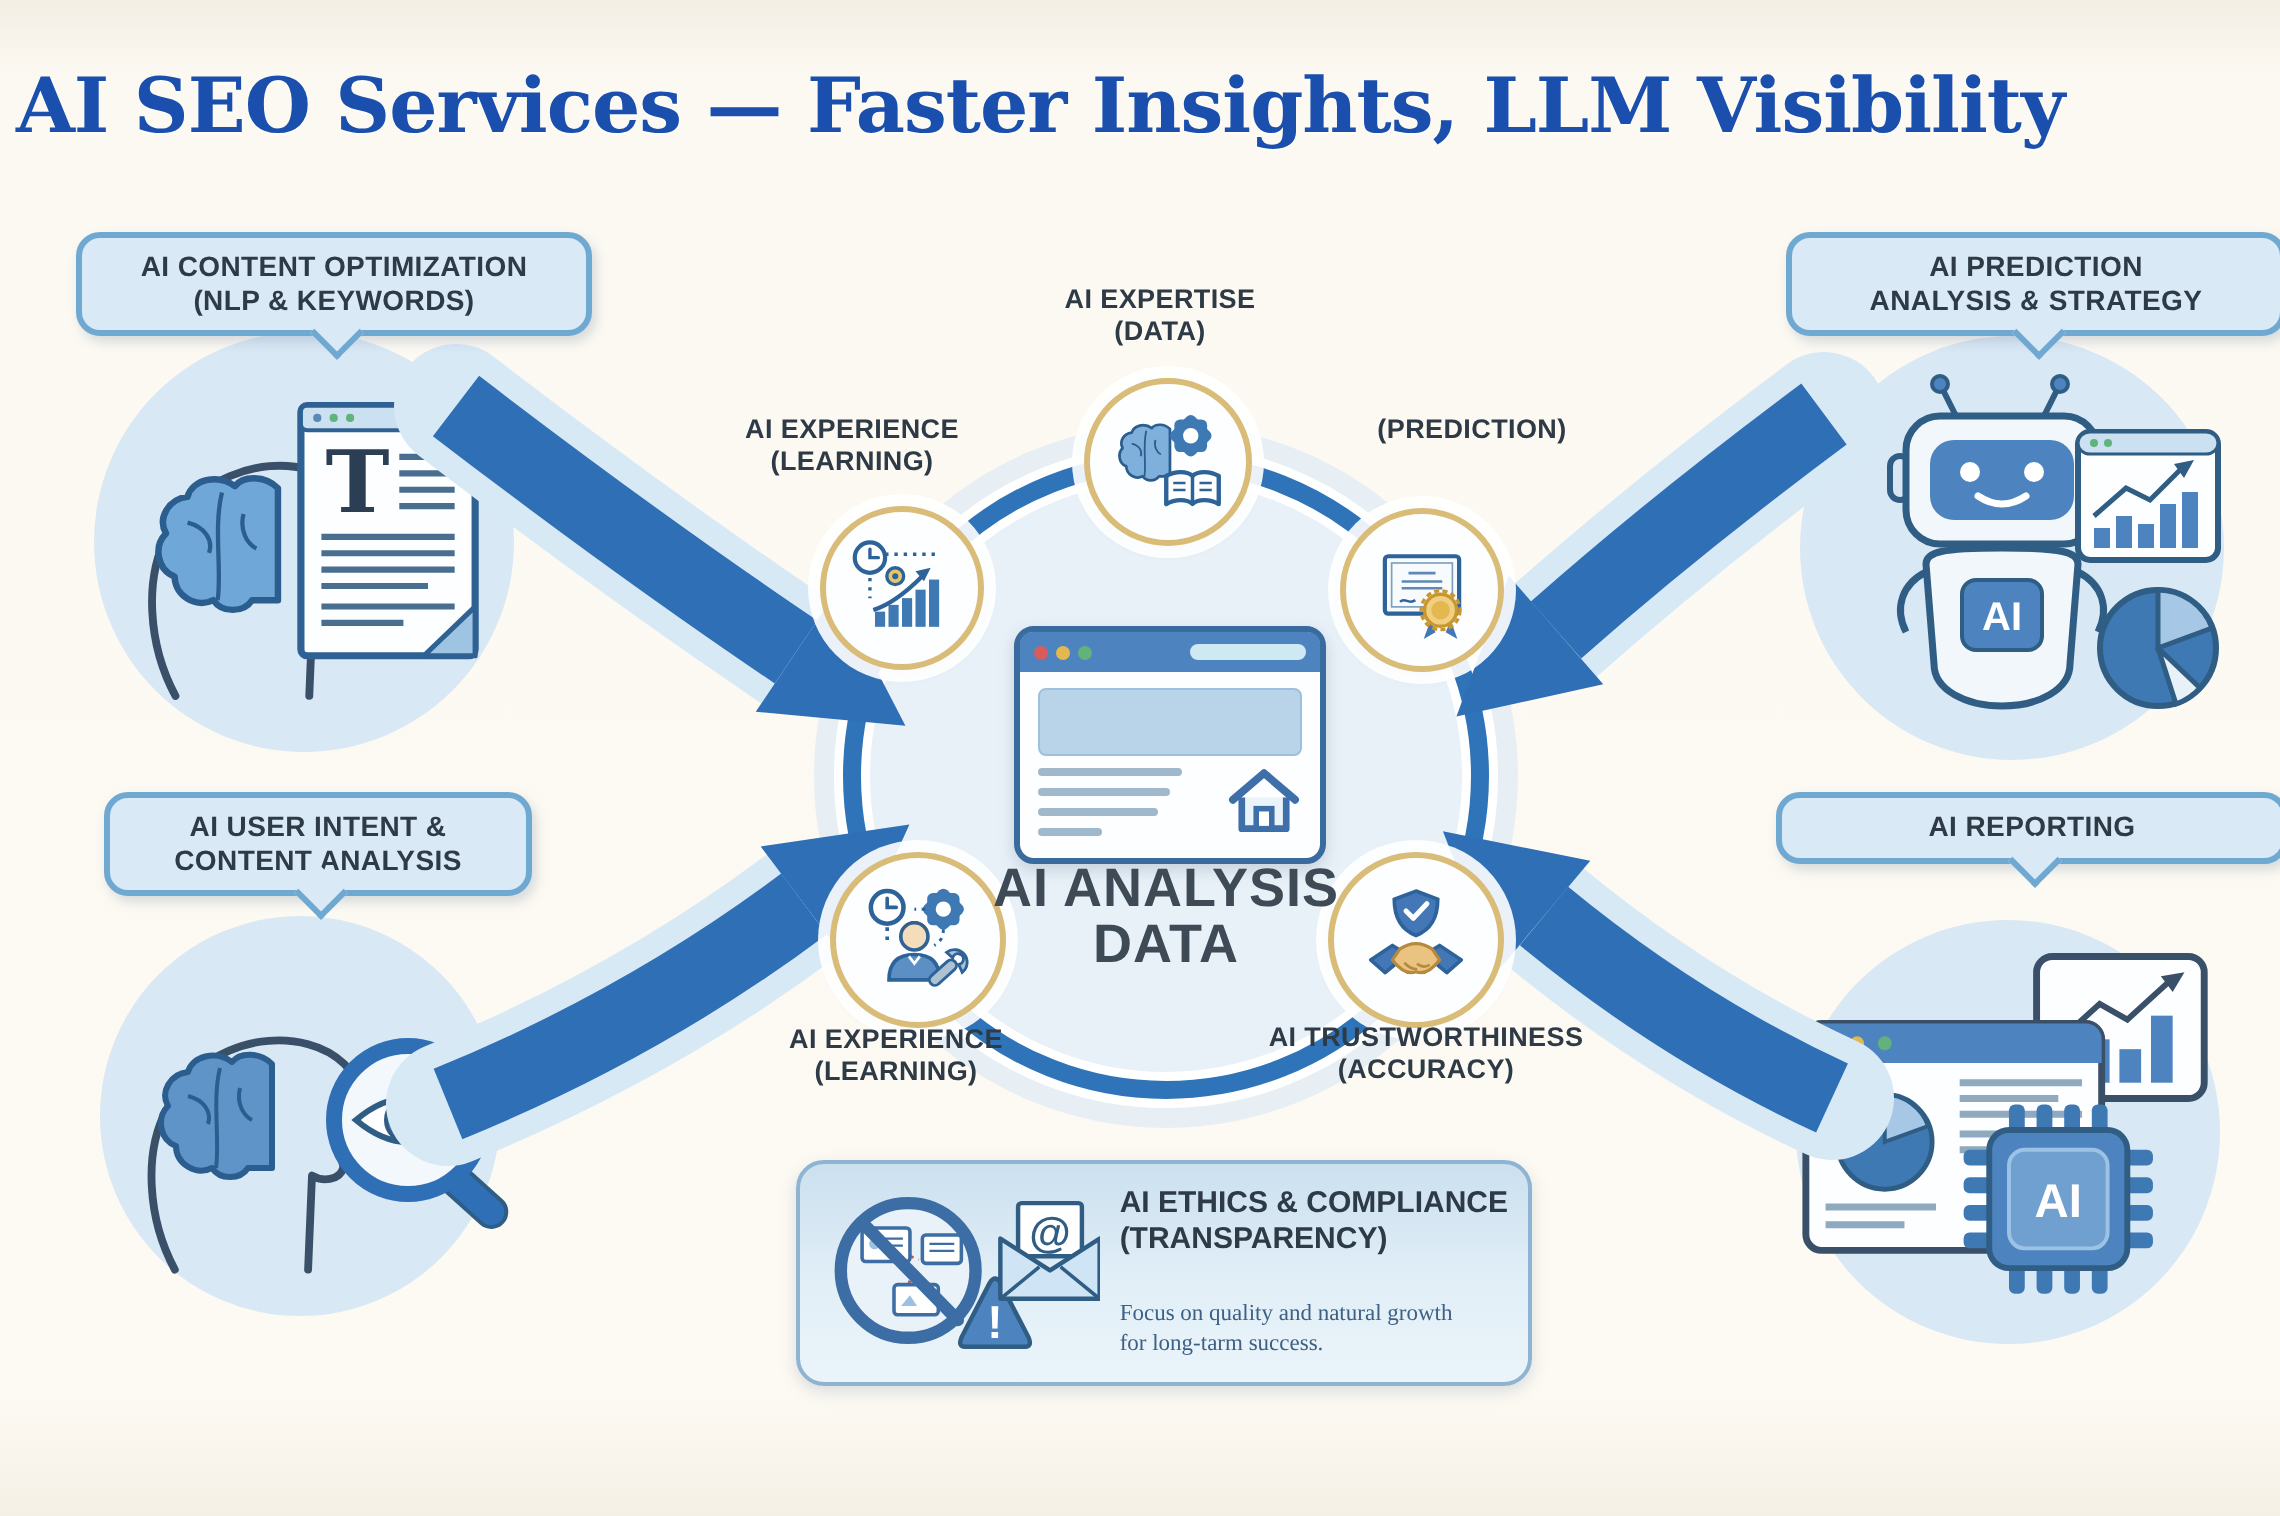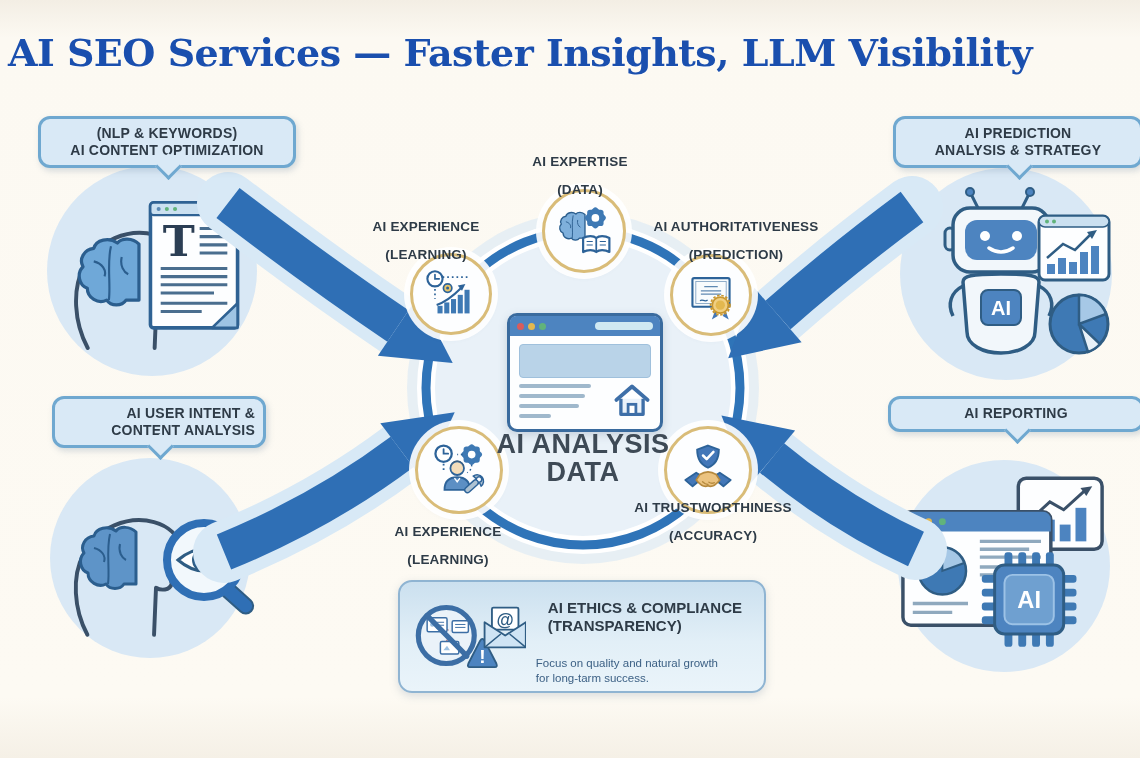--- a/index.html
+++ b/index.html
@@ -37,21 +37,21 @@
   }
   .node{
     position:absolute;background:#FDFEFF;border:3px solid #D9BC78;border-radius:50%;
     box-shadow:0 0 0 6px rgba(255,255,255,.9),0 2px 6px rgba(100,120,140,.25);
     display:flex;align-items:center;justify-content:center;z-index:4;
   }
   .nlabel{
     position:absolute;text-align:center;font-weight:bold;font-size:13.5px;line-height:1.2;
     color:#2E3B47;letter-spacing:.2px;z-index:4;
   }
-  .nlabel div{white-space:nowrap;margin-top:12px;}
+  .nlabel div{white-space:nowrap;}
   .browser{
     position:absolute;left:507px;top:313px;width:150px;height:113px;z-index:4;
     background:#FDFEFF;border:3px solid #3A6B9E;border-radius:10px;
     box-shadow:0 3px 8px rgba(90,115,140,.25);
   }
   .browser .bar{
     height:20px;background:#4D84C0;border-radius:6px 6px 0 0;
     display:flex;align-items:center;padding:0 7px;gap:4px;
   }
   .browser .dot{width:7px;height:7px;border-radius:50%;}
@@ -63,22 +63,22 @@
     position:absolute;left:483px;top:430px;width:200px;text-align:center;z-index:4;
     font-weight:bold;font-size:27px;line-height:1.04;color:#3E4A56;letter-spacing:.5px;
   }
   .ethics{
     position:absolute;left:398px;top:580px;width:368px;height:113px;z-index:4;
     background:linear-gradient(180deg,#CBE0EF 0%,#E2EFF7 55%,#EAF4FA 100%);
     border:2px solid #8FB4D2;border-radius:14px;box-shadow:0 3px 8px rgba(110,135,160,.25);
     display:flex;align-items:center;gap:10px;padding:0 10px 0 8px;box-sizing:border-box;
   }
   .ethics .txt{flex:0 0 auto;}
-  .ethics h3{margin:12px;font-size:15px;line-height:1.15;color:#2E3B47;white-space:nowrap;}
-  .ethics p{margin:22px 0 0;font-size:11.5px;line-height:1.3;color:#3D6185;white-space:nowrap;}
+  .ethics h3{margin:0;font-size:15px;line-height:1.15;color:#2E3B47;white-space:nowrap;}
+  .ethics p{margin:22px 0 0;font-size:11.5px;line-height:1.3;color:#3D6185;white-space:nowrap;font-family:Liberation Serif, serif;}
   svg{display:block;}
 </style>
 </head>
 <body>
 
 <div class="canvas">
 
   <svg width="0" height="0" style="position:absolute" aria-hidden="true">
     <defs>
       <g id="brain-shape">
@@ -123,28 +123,28 @@
     <g>
       <path d="M916 549 Q840 514 772 458" stroke="#D8E9F6" stroke-width="62" stroke-linecap="round" fill="none"></path>
       <path d="M916 549 Q840 514 772 458" stroke="#2F6FB5" stroke-width="38" fill="none"></path>
       <polygon points="0,-36 66,0 0,36" fill="#2F6FB5" transform="translate(772 458) rotate(-140)"></polygon>
     </g>
   </svg>
 
   <h1 class="title">AI SEO Services — Faster Insights, LLM Visibility</h1>
 
   <div class="callout" style="left:38px;top:116px;width:236px;">
+    <div>AI CONTENT OPTIMIZATION</div>
     <div>(NLP &amp; KEYWORDS)</div>
-    <div>AI CONTENT OPTIMIZATION</div>
   </div>
   <div class="callout" style="left:893px;top:116px;width:228px;">
     <div>AI PREDICTION</div>
     <div>ANALYSIS &amp; STRATEGY</div>
   </div>
-  <div class="callout" style="left:52px;top:396px;width:192px;text-align:right;">
+  <div class="callout" style="left:52px;top:396px;width:192px;">
     <div>AI USER INTENT &amp;</div>
     <div>CONTENT ANALYSIS</div>
   </div>
   <div class="callout" style="left:888px;top:396px;width:234px;">
     <div>AI REPORTING</div>
   </div>
 
   <div class="corner-circle" style="left:47px;top:166px;width:210px;height:210px;">
     <svg width="205" height="175" viewBox="0 0 200 170" style="overflow:visible">
       <use href="#head-shape" transform="translate(8 6) scale(0.96)"></use>
@@ -344,28 +344,27 @@
 
   <div class="nlabel" style="left:480px;top:142px;width:200px;">
     <div>AI EXPERTISE</div>
     <div>(DATA)</div>
   </div>
   <div class="nlabel" style="left:326px;top:207px;width:200px;">
     <div>AI EXPERIENCE</div>
     <div>(LEARNING)</div>
   </div>
   <div class="nlabel" style="left:626px;top:207px;width:220px;">
-    <div>AI AUTHORITATIVENESS</div>
     <div>(PREDICTION)</div>
   </div>
   <div class="nlabel" style="left:348px;top:512px;width:200px;">
     <div>AI EXPERIENCE</div>
     <div>(LEARNING)</div>
   </div>
-  <div class="nlabel" style="left:603px;top:488px;width:220px;">
+  <div class="nlabel" style="left:603px;top:511px;width:220px;">
     <div>AI TRUSTWORTHINESS</div>
     <div>(ACCURACY)</div>
   </div>
 
   <div class="browser">
     <div class="bar">
       <span class="dot" style="background:#D95C5C"></span>
       <span class="dot" style="background:#E3B84F"></span>
       <span class="dot" style="background:#61B37B"></span>
       <span class="pill"></span>

